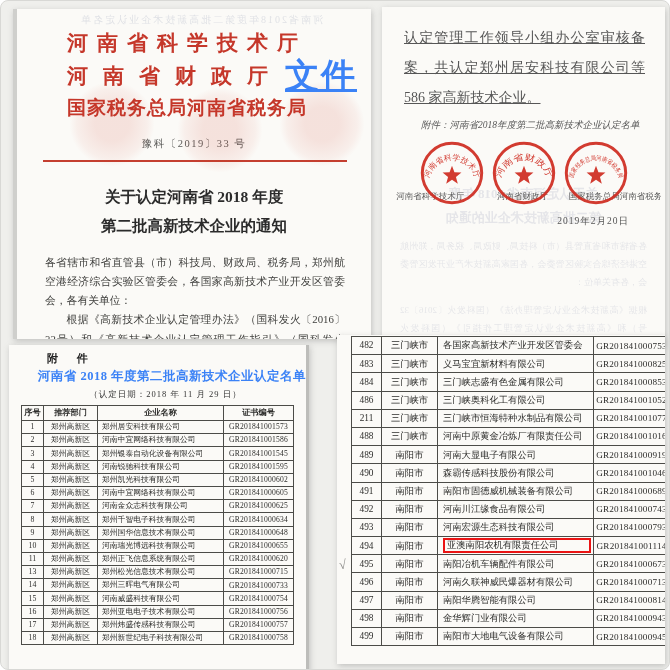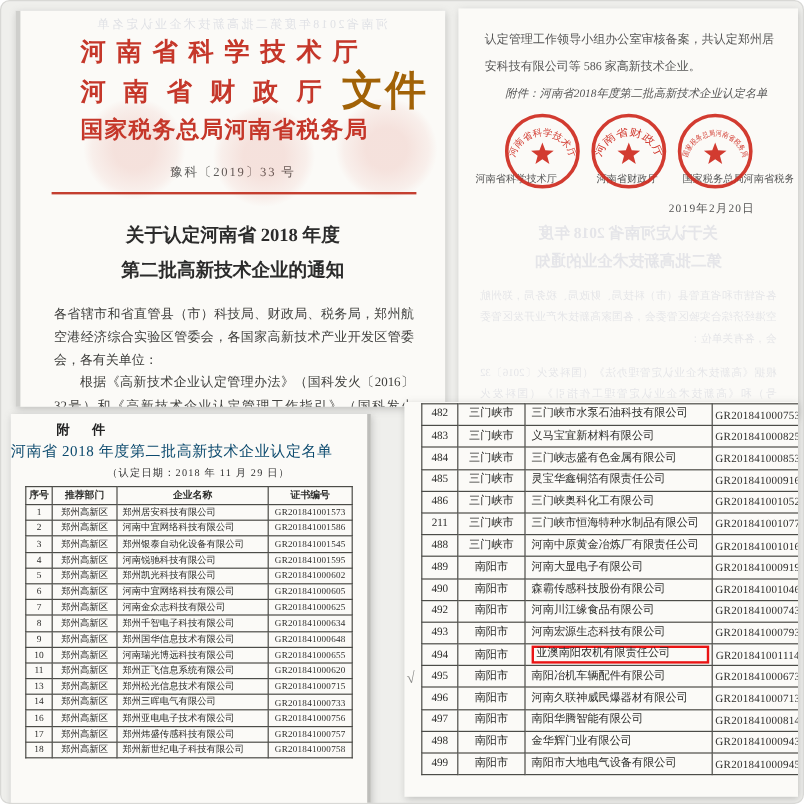--- a/index.html
+++ b/index.html
@@ -11,48 +11,48 @@
   .p2{left:381px;top:6px;width:283px;height:340px;}
   .p3{left:8px;top:344px;width:297px;height:358px;border-right:3px solid #bdbdba;}
   .p4{left:336px;top:334px;width:328px;height:329px;}
 
   
   .letterhead{position:relative;padding:20px 14px 0 50px;}
   .lh-line{font-weight:bold;color:#c5372a;}
   .lh1{font-size:21px;letter-spacing:9px;}
   .lh2{font-size:21px;letter-spacing:15px;margin-top:5px;}
   .lh3{font-size:19px;letter-spacing:1px;margin-top:5px;}
-  .wenjian{position:absolute;top:44px;right:14px;font-size:34px;font-weight:bold;color:#a16207;letter-spacing:2px;}
+  .wenjian{position:absolute;top:44px;right:14px;font-size:34px;font-weight:bold;color:#3b82f6;letter-spacing:2px;text-decoration:underline;}
   .docno{margin-top:16px;text-align:center;font-size:10.5px;color:#5a5a58;letter-spacing:1.5px;}
   .redline{margin:9px 24px 0 26px;border-top:2px solid #c43f30;}
   .doc-title{margin-top:20px;text-align:center;font-size:15.5px;font-weight:bold;color:#2b2b2b;line-height:1.9;}
   .paras{margin:12px 26px 0 28px;font-size:10.8px;line-height:1.78;color:#40403e;text-align:justify;}
   .paras .indent{text-indent:2em;}
   .ghost-top{position:absolute;top:4px;left:40px;right:26px;text-align:center;opacity:.22;
     transform:scaleX(-1);filter:blur(.5px);font-size:10px;color:#7d88a6;letter-spacing:2px;white-space:nowrap;overflow:hidden;}
   .ghost-seal{position:absolute;width:86px;height:86px;border-radius:50%;
     background:radial-gradient(circle,rgba(205,60,40,.13) 28%,rgba(205,60,40,.06) 58%,rgba(205,60,40,0) 70%);}
 
   
-  .p2-para{padding:16px 20px 0 22px;font-size:10px;line-height:2.15;color:#565656;text-align:justify;}
+  .p2-para{padding:16px 20px 0 22px;font-size:14px;line-height:2.15;color:#565656;text-align:justify;text-decoration:underline;}
   .p2-attach{margin:6px 20px 0 22px;text-indent:1.8em;font-size:9.5px;color:#565656;font-style:italic;}
   .seals-row{position:relative;z-index:2;margin-top:8px;display:flex;justify-content:center;gap:6px;}
   .seal{width:66px;height:66px;opacity:.92;}
   .seal-captions{position:relative;z-index:1;display:flex;justify-content:space-between;
     margin:-15px 4px 0 2px;font-size:8.5px;color:#555;}
   .seal-captions .cap{flex:1;text-align:center;white-space:nowrap;overflow:hidden;}
   .p2-date{position:relative;z-index:3;margin-top:12px;text-align:right;padding-right:36px;font-size:9.5px;color:#555;letter-spacing:1px;}
   .ghost{position:absolute;top:172px;left:14px;right:14px;bottom:4px;overflow:hidden;opacity:.13;
     transform:scaleX(-1);filter:blur(.6px);color:#55608c;}
   .g-title{font-size:13px;font-weight:bold;text-align:center;margin-top:6px;}
   .g-para{font-size:9px;line-height:2;text-align:justify;margin:10px 4px 0 4px;}
 
   
   .attach-label{margin:6px 0 0 38px;font-weight:bold;font-size:11px;letter-spacing:8px;color:#222;}
-  .p3-title{text-align:left;font-weight:normal;font-size:12.5px;margin-top:2px;color:#0c4a6e;letter-spacing:.5px;}
+  .p3-title{text-align:right;font-weight:bold;font-size:12.5px;margin-top:2px;color:#3b82f6;letter-spacing:.5px;}
   .p3-note{text-align:center;font-size:8.5px;margin-top:4px;color:#333;letter-spacing:1px;padding-left:16px;}
   table{border-collapse:collapse;table-layout:fixed;}
   .t3{margin:4px auto 0;width:272px;}
   .t3 th,.t3 td{border:1px solid #4c4c48;font-size:7.8px;color:#2d2d2b;text-align:center;
     white-space:nowrap;overflow:hidden;padding:1px 2px;height:10.2px;line-height:1;}
   .t3 th{font-weight:bold;font-size:8.2px;height:12px;}
   .t3 .c-name{text-align:left;padding-left:4px;}
   .t3 .c-cert{font-size:7.6px;letter-spacing:.2px;}
 
   
@@ -242,20 +242,26 @@
           <td class="c-name">郑州松光信息技术有限公司</td>
           <td class="c-cert">GR201841000715</td>
         </tr>
           <tr>
           <td class="c-no">14</td>
           <td class="c-dept">郑州高新区</td>
           <td class="c-name">郑州三晖电气有限公司</td>
           <td class="c-cert">GR201841000733</td>
         </tr>
           <tr>
+          <td class="c-no">15</td>
+          <td class="c-dept">郑州高新区</td>
+          <td class="c-name">河南威盛科技有限公司</td>
+          <td class="c-cert">GR201841000754</td>
+        </tr>
+          <tr>
           <td class="c-no">16</td>
           <td class="c-dept">郑州高新区</td>
           <td class="c-name">郑州亚电电子技术有限公司</td>
           <td class="c-cert">GR201841000756</td>
         </tr>
           <tr>
           <td class="c-no">17</td>
           <td class="c-dept">郑州高新区</td>
           <td class="c-name">郑州炜盛传感科技有限公司</td>
           <td class="c-cert">GR201841000757</td>
@@ -277,42 +283,36 @@
           <col style="width:30px">
           <col style="width:56px">
           <col style="width:156px">
           <col style="width:76px">
         </colgroup>
       <tbody>
 
       <tr>
           <td class="c-no">482</td>
           <td class="c-city">三门峡市</td>
-          <td class="c-name"><span class="namebox">三门峡市水泵石油科技有限公司</span></td>
+          <td class="c-name"><span class="namebox">各国家高新技术产业开发区管委会</span></td>
           <td class="c-cert">GR201841000753</td>
         </tr>
           <tr>
           <td class="c-no">483</td>
           <td class="c-city">三门峡市</td>
           <td class="c-name"><span class="namebox">义马宝宜新材料有限公司</span></td>
           <td class="c-cert">GR201841000825</td>
         </tr>
           <tr>
           <td class="c-no">484</td>
           <td class="c-city">三门峡市</td>
           <td class="c-name"><span class="namebox">三门峡志盛有色金属有限公司</span></td>
           <td class="c-cert">GR201841000853</td>
         </tr>
           <tr>
-          <td class="c-no">485</td>
-          <td class="c-city">三门峡市</td>
-          <td class="c-name"><span class="namebox">灵宝华鑫铜箔有限责任公司</span></td>
-          <td class="c-cert">GR201841000916</td>
-        </tr>
-          <tr>
           <td class="c-no">486</td>
           <td class="c-city">三门峡市</td>
           <td class="c-name"><span class="namebox">三门峡奥科化工有限公司</span></td>
           <td class="c-cert">GR201841001052</td>
         </tr>
           <tr>
           <td class="c-no">211</td>
           <td class="c-city">三门峡市</td>
           <td class="c-name"><span class="namebox">三门峡市恒海特种水制品有限公司</span></td>
           <td class="c-cert">GR201841001077</td>
@@ -327,20 +327,26 @@
           <td class="c-no">489</td>
           <td class="c-city">南阳市</td>
           <td class="c-name"><span class="namebox">河南大显电子有限公司</span></td>
           <td class="c-cert">GR201841000919</td>
         </tr>
           <tr>
           <td class="c-no">490</td>
           <td class="c-city">南阳市</td>
           <td class="c-name"><span class="namebox">森霸传感科技股份有限公司</span></td>
           <td class="c-cert">GR201841001046</td>
+        </tr>
+          <tr>
+          <td class="c-no">491</td>
+          <td class="c-city">南阳市</td>
+          <td class="c-name"><span class="namebox">南阳市固德威机械装备有限公司</span></td>
+          <td class="c-cert">GR201841000689</td>
         </tr>
           <tr>
           <td class="c-no">492</td>
           <td class="c-city">南阳市</td>
           <td class="c-name"><span class="namebox">河南川江缘食品有限公司</span></td>
           <td class="c-cert">GR201841000743</td>
         </tr>
           <tr>
           <td class="c-no">493</td>
           <td class="c-city">南阳市</td>

